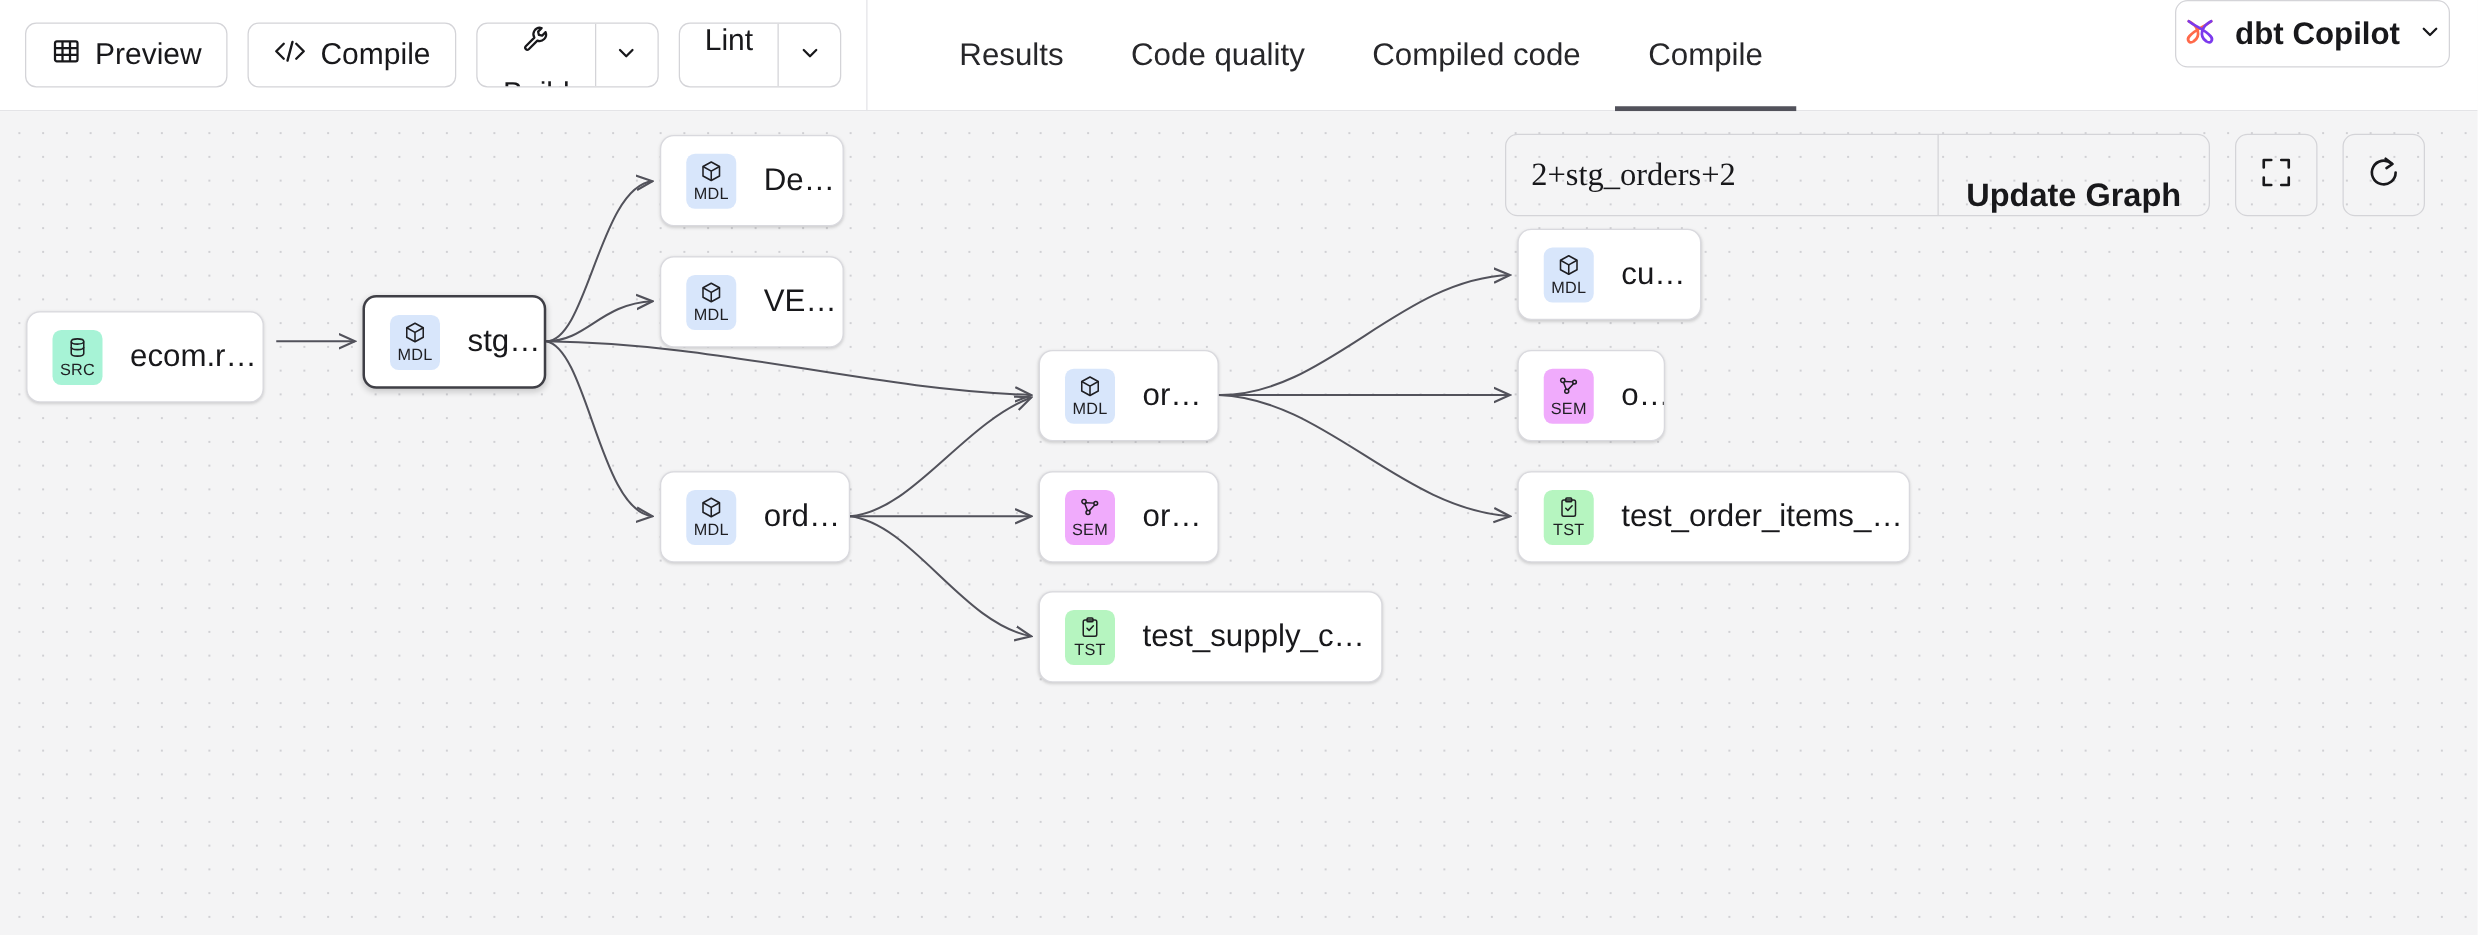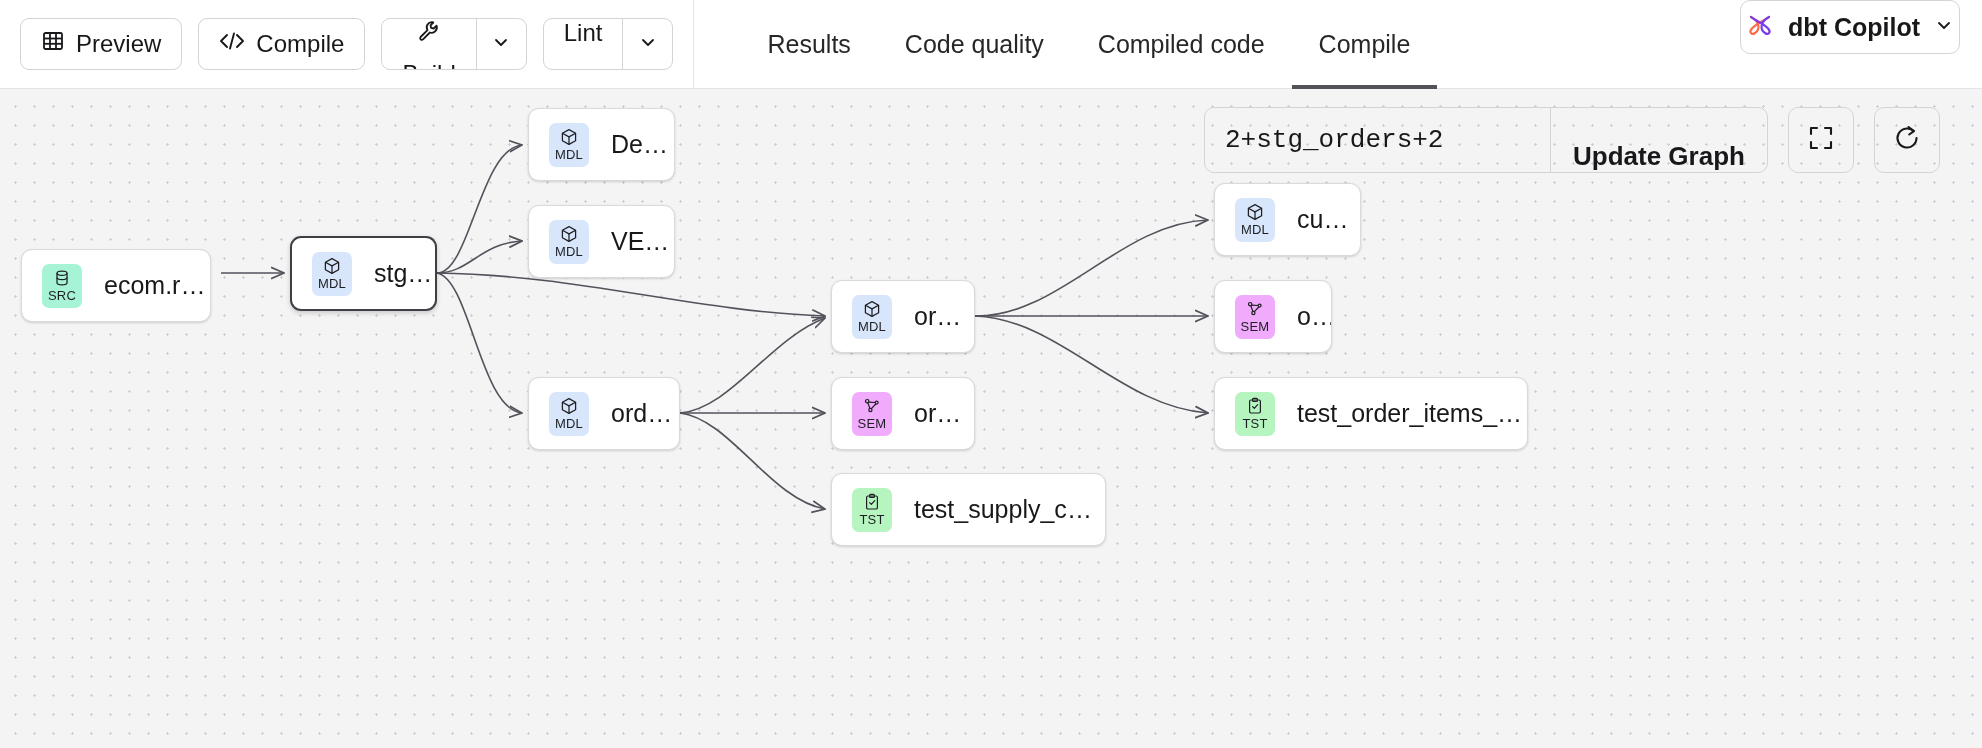--- a/index.html
+++ b/index.html
@@ -168,21 +168,21 @@
     overflow: hidden;
   }
   .search-input {
     width: 345px;
     border: none;
     outline: none;
     background: transparent;
     font-size: 26px;
     color: #18181b;
     padding: 0 20px;
-    font-family: Liberation Mono, monospace;
+    font-family: Liberation Serif, serif;
   }
   .update-btn {
     display: flex;
     align-items: flex-end;
     justify-content: center;
     padding: 0 22px;
     border-left: 1px solid #d4d4d8;
     font-size: 26px;
     color: #18181b;
     cursor: pointer;

